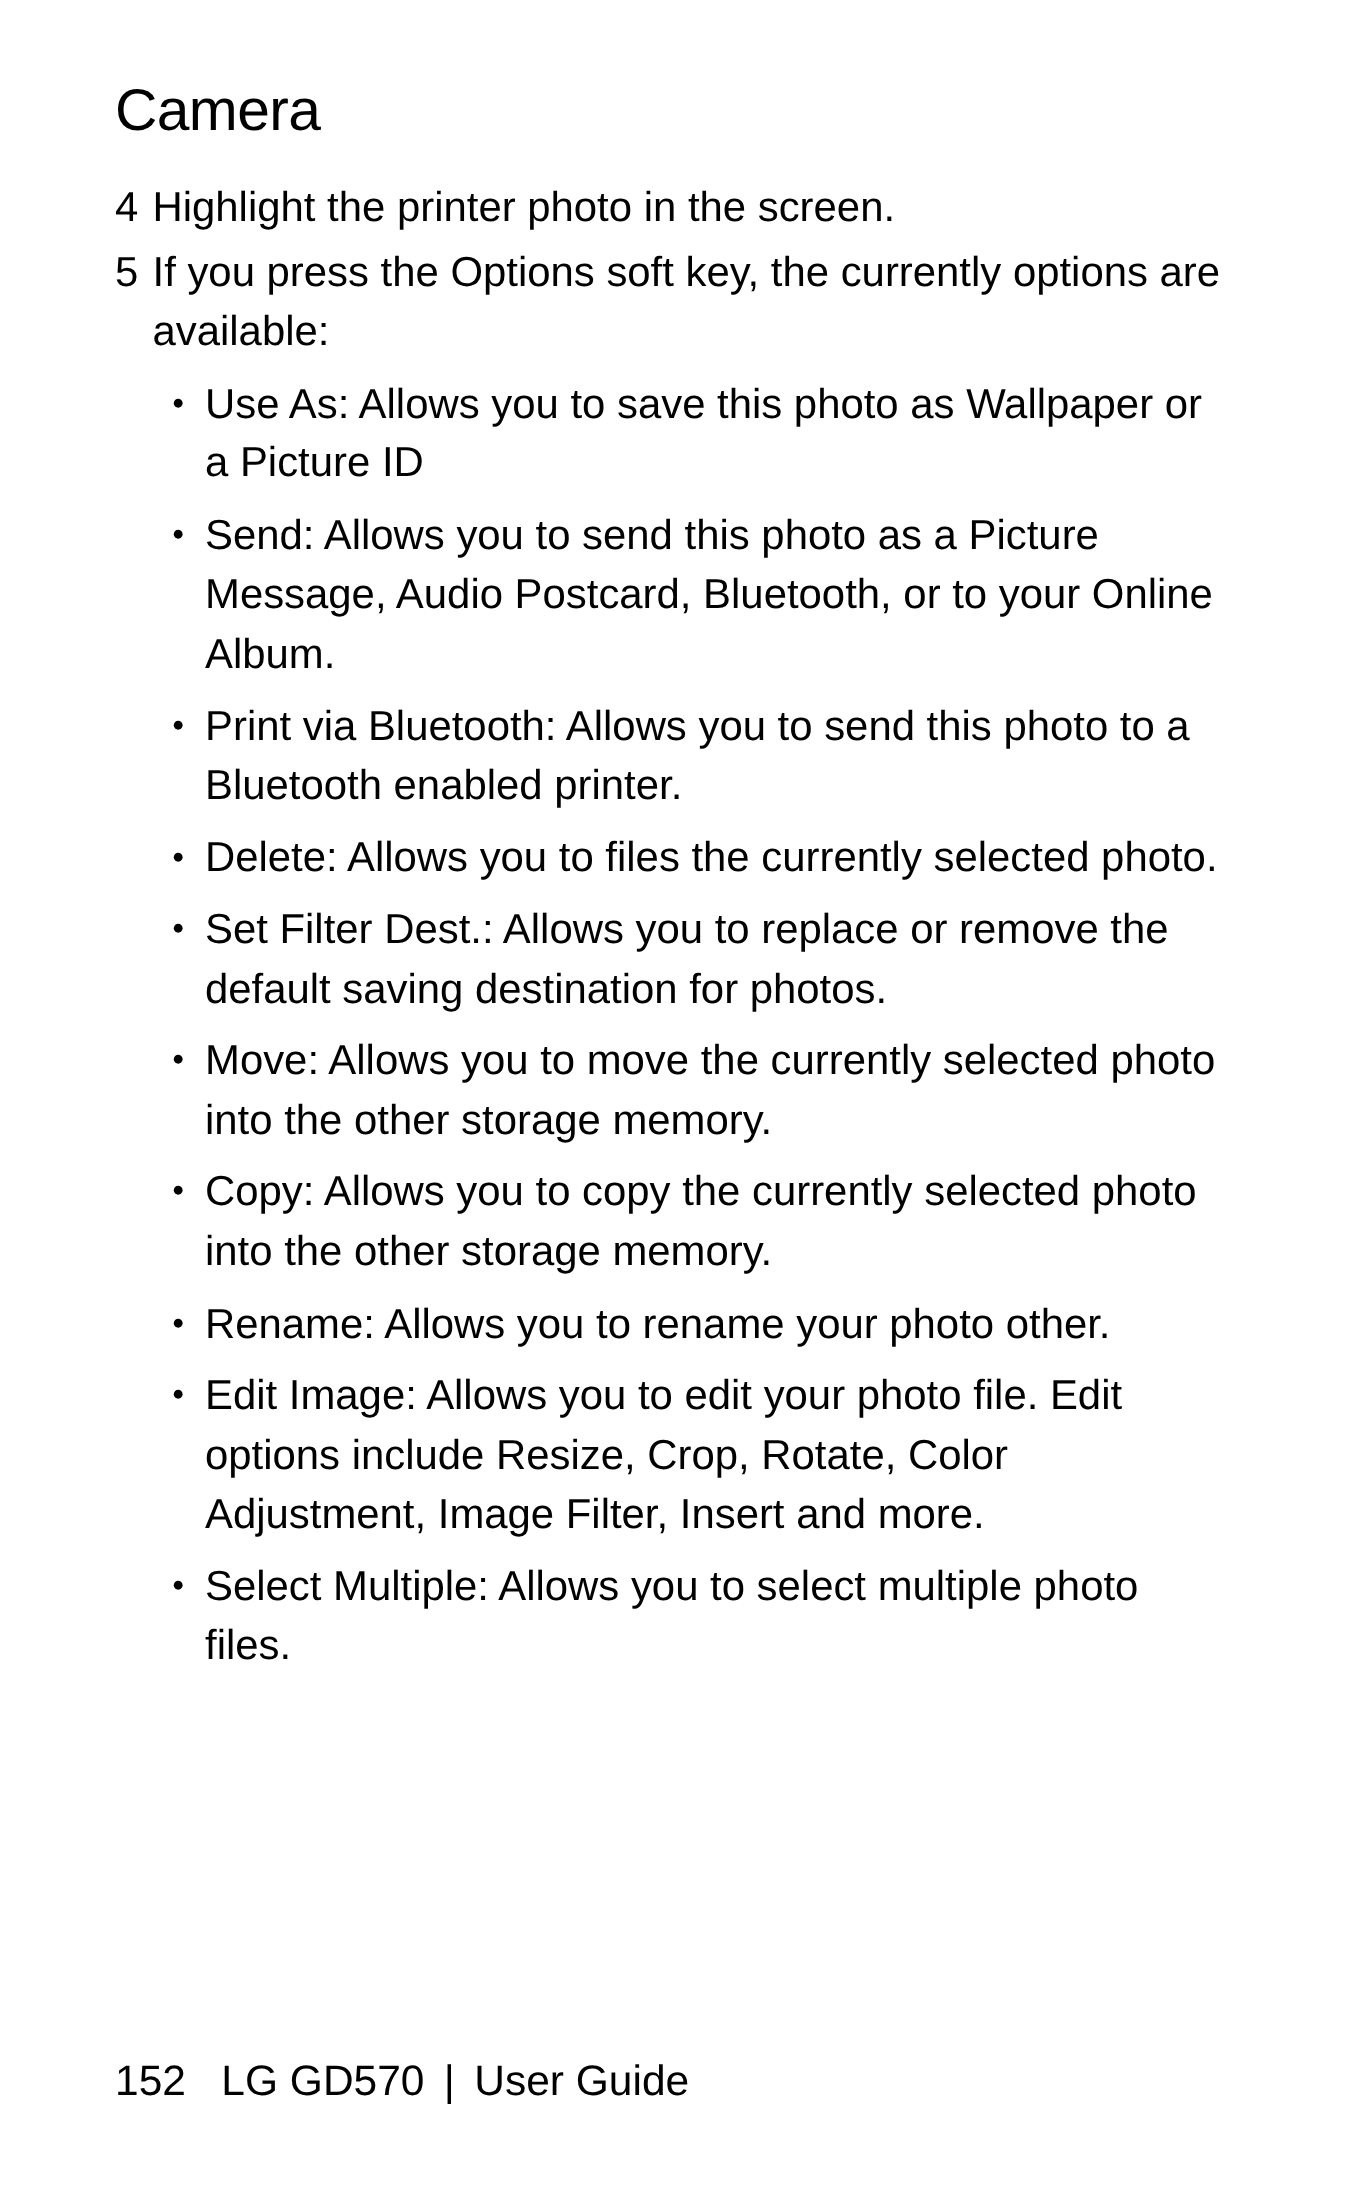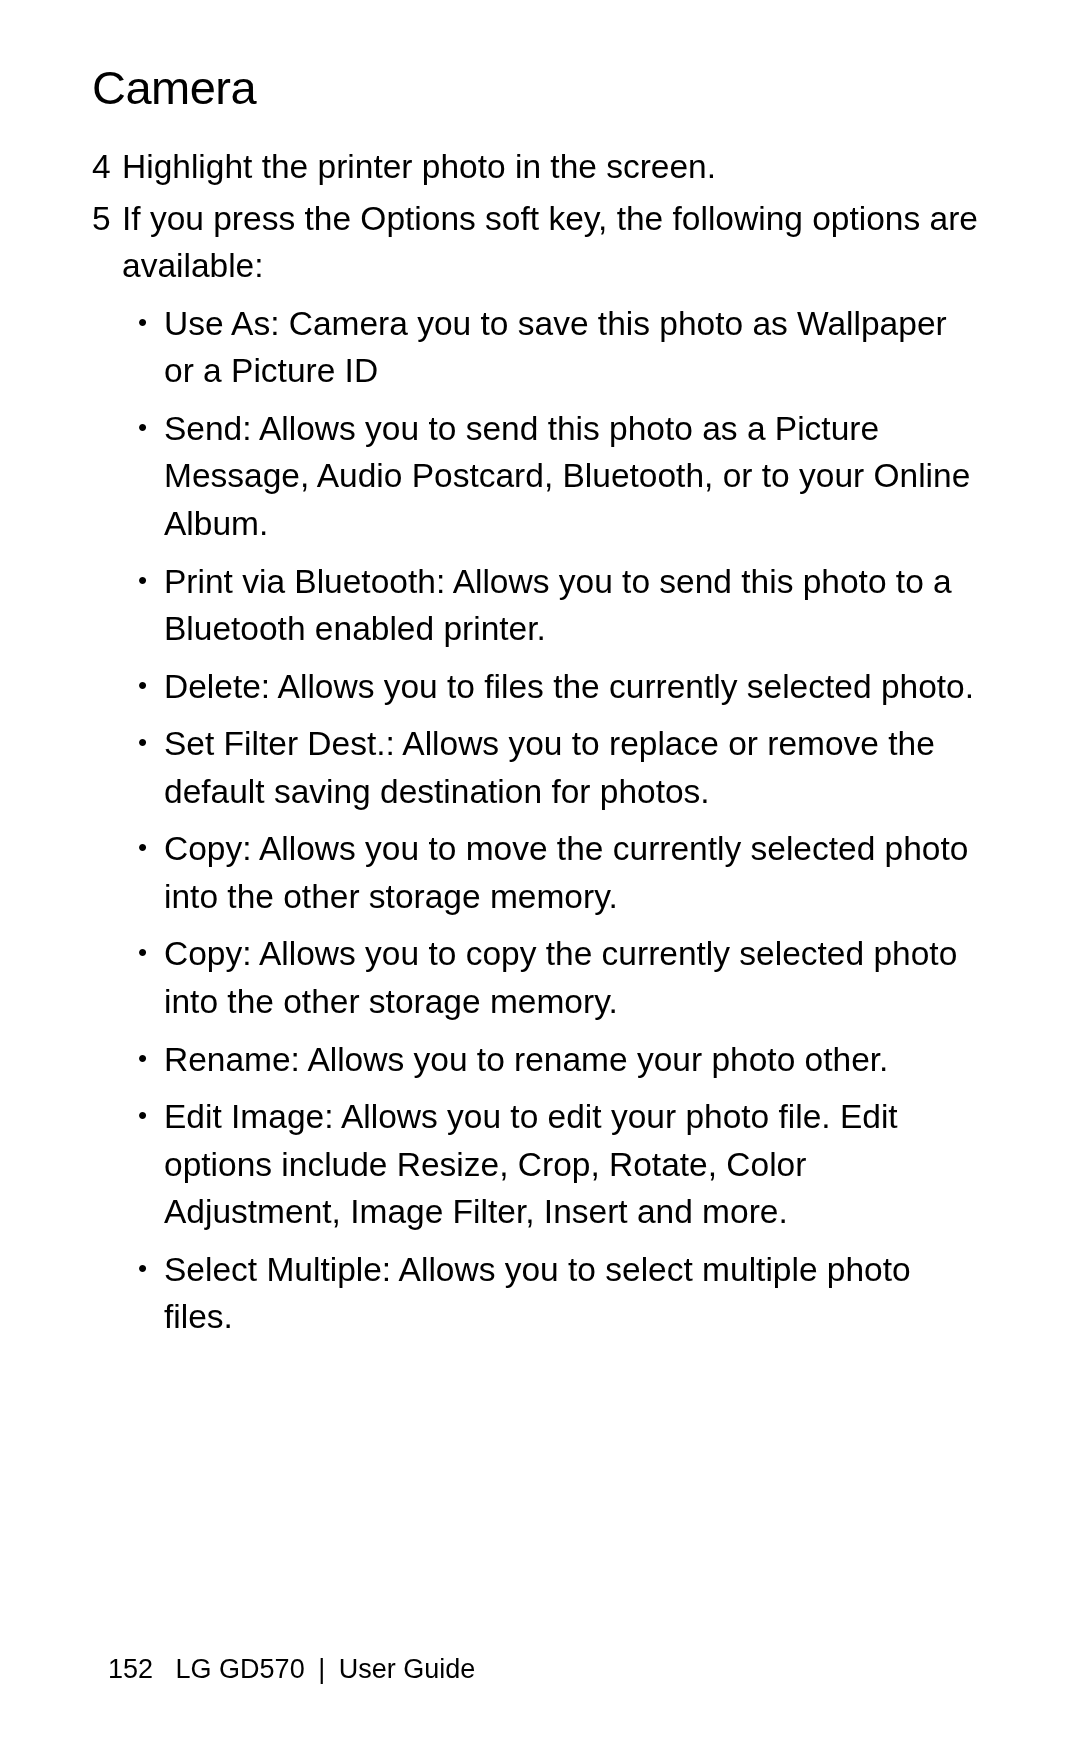--- a/index.html
+++ b/index.html
@@ -51,66 +51,66 @@
       font-size: 26px;
       line-height: 1.7;
     }
     .bullet-item .btxt {
       flex: 1;
       padding-right: 10px;
     }
     .footer {
       position: absolute;
       bottom: 76px;
-      left: 108px;
-      font-size: 27px;
+      left: 92px;
+      font-size: 34px;
     }
     .footer .sep {
       margin: 0 6px;
     }
   </style>
 </head>
 <body>
 
 <div class="title">Camera</div>
 
 <div class="content">
   <div class="numbered-item">
     <div class="num">4</div>
     <div class="txt">Highlight the printer photo in the screen.</div>
   </div>
   <div class="numbered-item">
     <div class="num">5</div>
-    <div class="txt">If you press the Options soft key, the following options are available:</div>
+    <div class="txt">If you press the Options soft key, the currently options are available:</div>
   </div>
 
   <div class="bullet-list">
     <div class="bullet-item">
       <div class="dot">•</div>
-      <div class="btxt">Use As: Camera you to save this photo as Wallpaper or a Picture ID</div>
+      <div class="btxt">Use As: Allows you to save this photo as Wallpaper or a Picture ID</div>
     </div>
     <div class="bullet-item">
       <div class="dot">•</div>
       <div class="btxt">Send: Allows you to send this photo as a Picture Message, Audio Postcard, Bluetooth, or to your Online Album.</div>
     </div>
     <div class="bullet-item">
       <div class="dot">•</div>
       <div class="btxt">Print via Bluetooth: Allows you to send this photo to a Bluetooth enabled printer.</div>
     </div>
     <div class="bullet-item">
       <div class="dot">•</div>
       <div class="btxt">Delete: Allows you to files the currently selected photo.</div>
     </div>
     <div class="bullet-item">
       <div class="dot">•</div>
       <div class="btxt">Set Filter Dest.: Allows you to replace or remove the default saving destination for photos.</div>
     </div>
     <div class="bullet-item">
       <div class="dot">•</div>
-      <div class="btxt">Copy: Allows you to move the currently selected photo into the other storage memory.</div>
+      <div class="btxt">Move: Allows you to move the currently selected photo into the other storage memory.</div>
     </div>
     <div class="bullet-item">
       <div class="dot">•</div>
       <div class="btxt">Copy: Allows you to copy the currently selected photo into the other storage memory.</div>
     </div>
     <div class="bullet-item">
       <div class="dot">•</div>
       <div class="btxt">Rename: Allows you to rename your photo other.</div>
     </div>
     <div class="bullet-item">

